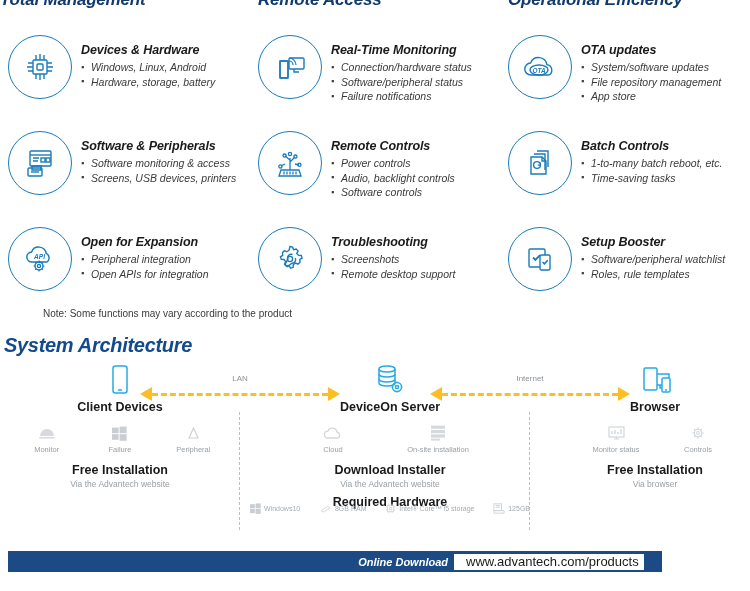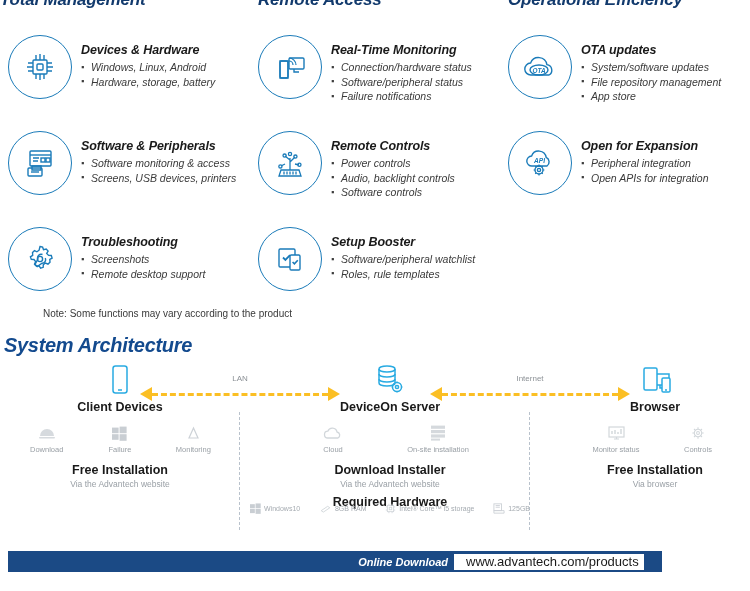--- a/index.html
+++ b/index.html
@@ -244,20 +244,38 @@
       <div class="ftext">
         <div class="ftitle">Remote Controls</div>
         <ul class="flist">
           <li>Power controls</li>
           <li>Audio, backlight controls</li>
           <li>Software controls</li>
         </ul>
       </div>
     </div>
 
+    <div class="feature">
+      <div class="ficon">
+        <svg width="34" height="34" viewBox="0 0 34 34" fill="none" stroke="#1a7bb9" stroke-width="1.4">
+          <path d="M14 5h11v16M11 8h11v16"></path>
+          <path d="M8 11h11l4 4v13H8z"></path>
+          <path d="M19 11v4h4"></path>
+          <circle cx="14" cy="19" r="3.4"></circle>
+          <path d="M17.4 16.6v2.6h-2.6" stroke-width="1.2"></path>
+        </svg>
+      </div>
+      <div class="ftext">
+        <div class="ftitle">Batch Controls</div>
+        <ul class="flist">
+          <li>1-to-many batch reboot, etc.</li>
+          <li>Time-saving tasks</li>
+        </ul>
+      </div>
+    </div>
 
     <div class="feature">
       <div class="ficon">
         <svg width="38" height="34" viewBox="0 0 38 34" fill="none" stroke="#1a7bb9" stroke-width="1.4">
           <path d="M11 20a5 5 0 0 1-.4-10 7.6 7.6 0 0 1 14.6 1.4A5 5 0 0 1 26 20z"></path>
           <text x="18.5" y="16.5" font-size="6.6" fill="#1a7bb9" stroke="none" font-family="Liberation Sans, sans-serif" font-weight="bold" text-anchor="middle">API</text>
           <circle cx="18" cy="24" r="4"></circle>
             <circle cx="18" cy="24" r="1.6"></circle>
           <path d="M18 18.6v1.6M18 27.8v1.6M12.6 24h1.6M21.8 24h1.6M14.2 20.2l1.2 1.2M20.6 26.6l1.2 1.2M21.8 20.2l-1.2 1.2M15.4 26.6l-1.2 1.2" stroke-width="1.2"></path>
         </svg>
@@ -339,40 +357,40 @@
       </div>
       <div class="node-title">Client Devices</div>
       <div class="subrow">
         <div class="subitem">
           <div class="subicon">
             <svg width="18" height="13" viewBox="0 0 18 13" fill="#d6dade">
               <path d="M2 9a7 7 0 0 1 14 0z"></path>
                 <rect x="1" y="10" width="16" height="1.6" rx="0.8"></rect>
             </svg>
           </div>
-          <div class="sublabel">Download</div>
+          <div class="sublabel">Monitor</div>
         </div>
         <div class="subitem">
           <div class="subicon">
             <svg width="15" height="15" viewBox="0 0 15 15" fill="#c9ced3">
               <rect x="0" y="1.6" width="6.6" height="5.6"></rect>
                 <rect x="7.6" y="0.6" width="7" height="6.6"></rect>
               <rect x="0" y="8.2" width="6.6" height="5.6"></rect>
                 <rect x="7.6" y="8.2" width="7" height="6.6"></rect>
             </svg>
           </div>
           <div class="sublabel">Failure</div>
         </div>
         <div class="subitem">
           <div class="subicon">
             <svg width="13" height="15" viewBox="0 0 13 15" fill="none" stroke="#cdd2d7" stroke-width="1.2">
               <path d="M6.5 2L11 12H2z"></path>
             </svg>
           </div>
-          <div class="sublabel">Monitoring</div>
+          <div class="sublabel">Peripheral</div>
         </div>
       </div>
       <div class="blocklabel">Free Installation</div>
       <div class="blocksub">Via the Advantech website</div>
     </div>
 
     <div class="node" style="left:275px; top:0; width:230px;">
       <div class="node-icon">
         <svg width="34" height="32" viewBox="0 0 34 32" fill="none" stroke="#29abe2" stroke-width="1.5">
           <ellipse cx="14" cy="5" rx="8" ry="3"></ellipse>

